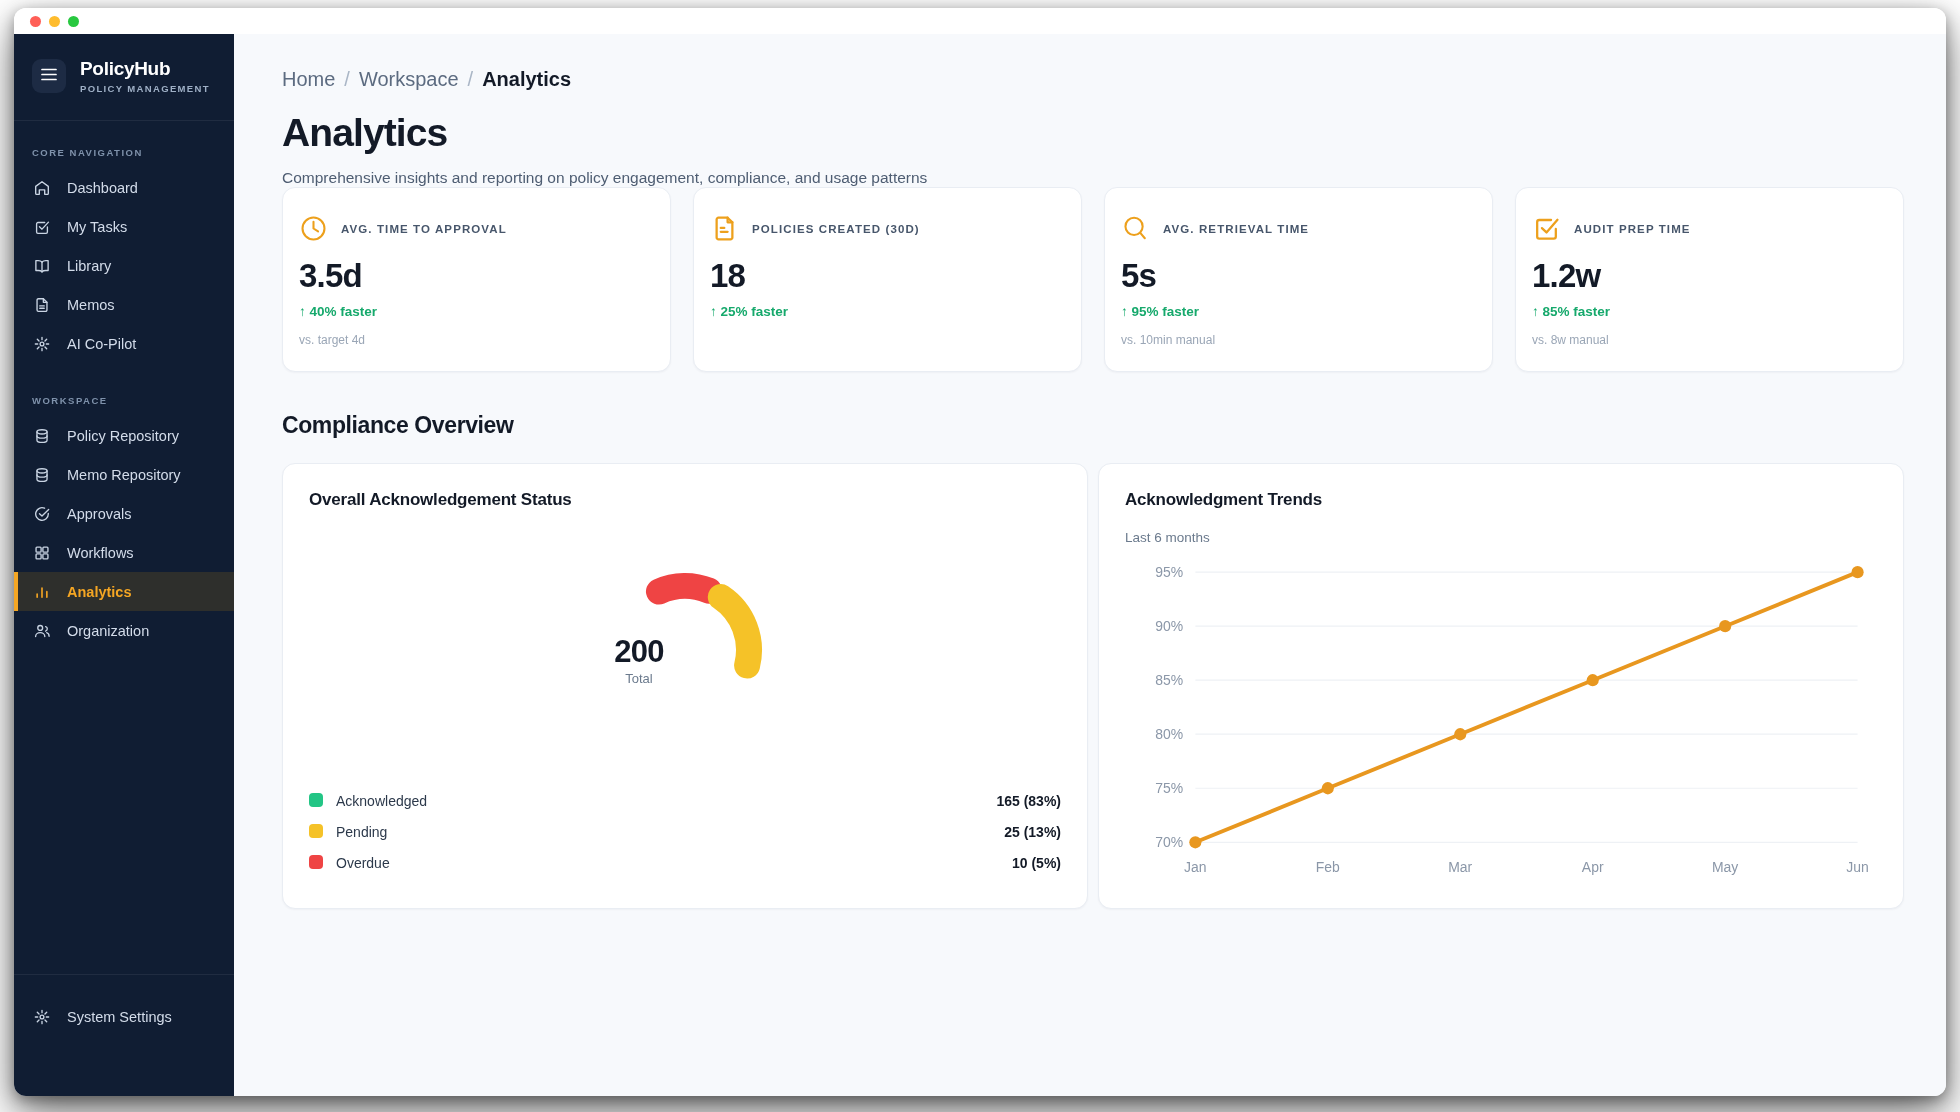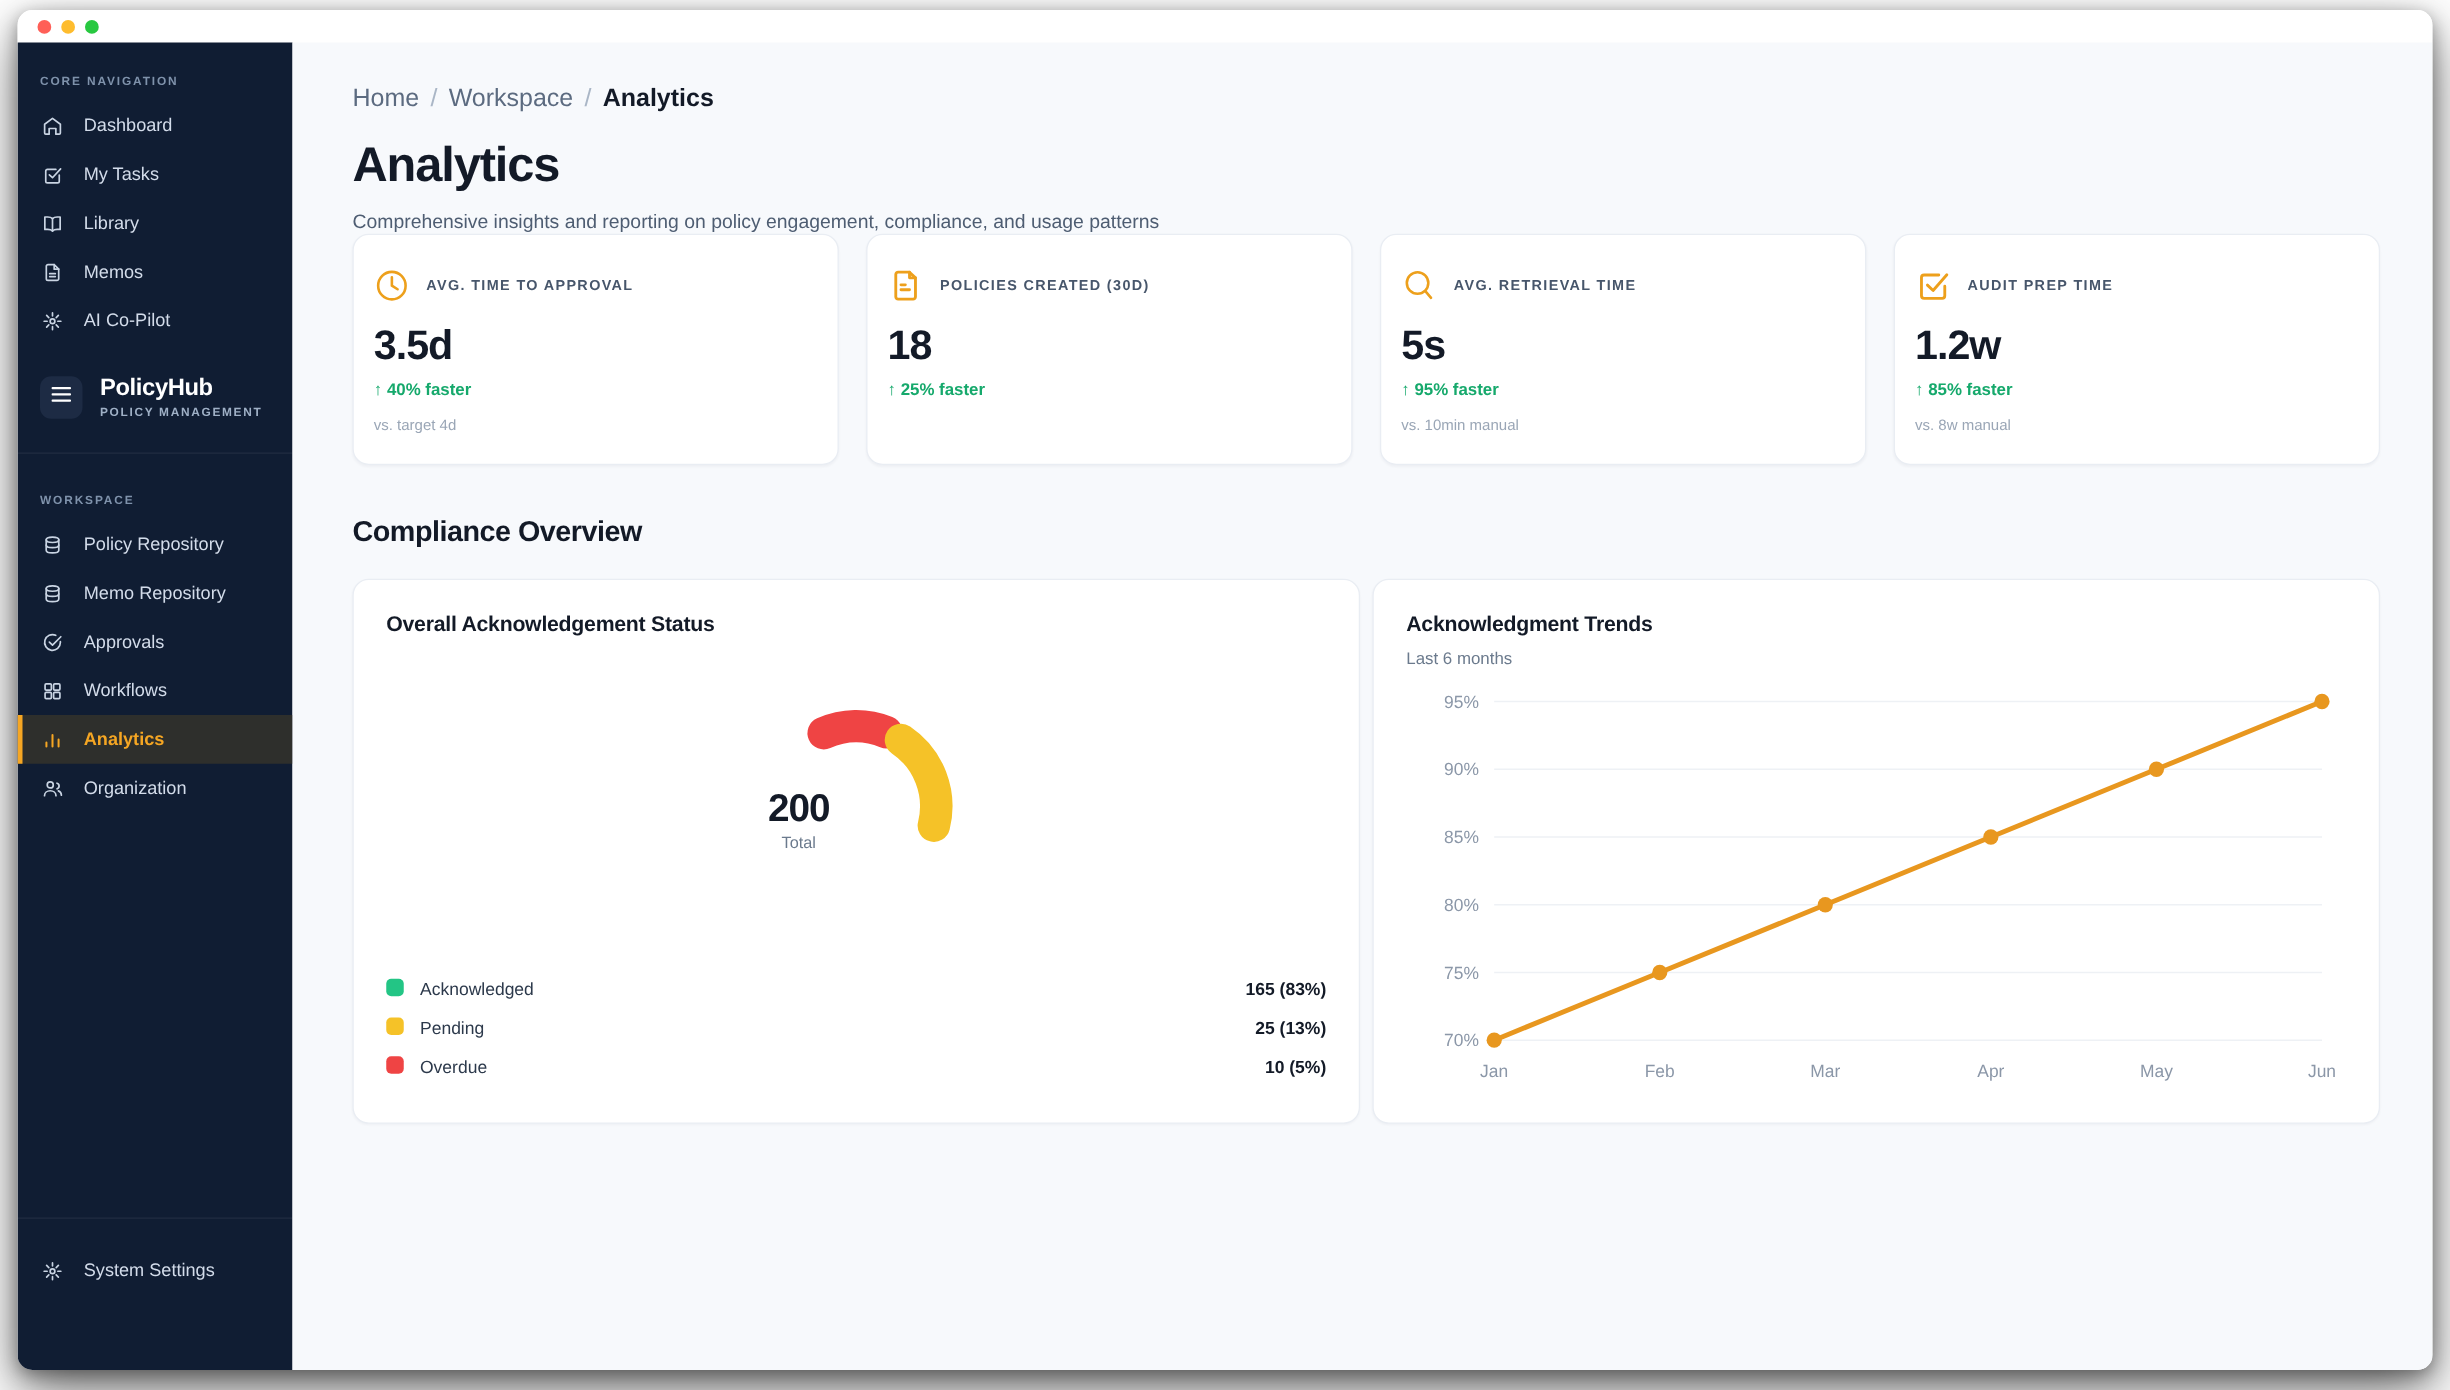--- a/index.html
+++ b/index.html
@@ -182,21 +182,21 @@
     flex: 1;
     background: #ffffff;
     border: 1px solid #e9edf3;
     border-radius: 13px;
     padding: 26px 26px 22px 26px;
     min-height: 368px;
     box-shadow: 0 1px 2px rgba(16,29,51,0.04);
     display: flex; flex-direction: column;
   }
   .chart-title { font-size: 17px; font-weight: bold; color: #131a27; letter-spacing: -0.2px; }
-  .chart-subtitle { font-size: 13.5px; color: #6b7a8d; margin-top: 9px; }
+  .chart-subtitle { font-size: 13.5px; color: #6b7a8d; margin-top: 20px; }
 
   
   #donut-wrap {
     flex: 1;
     position: relative;
     display: flex; align-items: center; justify-content: center;
     margin-top: 4px;
   }
   #donut-svg { display: block; }
   #donut-center {
@@ -234,88 +234,88 @@
   <div id="titlebar">
     <span class="dot red"></span>
     <span class="dot yellow"></span>
     <span class="dot green"></span>
   </div>
 
   <div id="window-body">
 
     <nav id="sidebar">
 
-      <div id="core-section">
-        <div class="nav-section-label">CORE NAVIGATION</div>
-
-        <div class="nav-item">
-          <span class="nav-ico">
-            <svg width="18" height="18" viewBox="0 0 20 20" fill="none" stroke="#c9d4e3" stroke-width="1.5" stroke-linecap="round" stroke-linejoin="round">
-              <path d="M3 8.2 10 3l7 5.2V16a1 1 0 0 1-1 1h-3v-5H7v5H4a1 1 0 0 1-1-1z"></path>
-            </svg>
-          </span>
-          <span>Dashboard</span>
-        </div>
-
-        <div class="nav-item">
-          <span class="nav-ico">
-            <svg width="18" height="18" viewBox="0 0 20 20" fill="none" stroke="#c9d4e3" stroke-width="1.5" stroke-linecap="round" stroke-linejoin="round">
-              <path d="M16 10v5.5a1.5 1.5 0 0 1-1.5 1.5h-9A1.5 1.5 0 0 1 4 15.5v-9A1.5 1.5 0 0 1 5.5 5H13"></path>
-              <path d="M7.2 9.8 10 12.4 17.2 4.6"></path>
-            </svg>
-          </span>
-          <span>My Tasks</span>
-        </div>
-
-        <div class="nav-item">
-          <span class="nav-ico">
-            <svg width="18" height="18" viewBox="0 0 20 20" fill="none" stroke="#c9d4e3" stroke-width="1.5" stroke-linecap="round" stroke-linejoin="round">
-              <path d="M10 5.5S8.6 4 5.8 4H3.2v11h2.6C8.6 15 10 16.4 10 16.4"></path>
-              <path d="M10 5.5S11.4 4 14.2 4h2.6v11h-2.6c-2.8 0-4.2 1.4-4.2 1.4"></path>
-              <path d="M10 5.5v10.9"></path>
-            </svg>
-          </span>
-          <span>Library</span>
-        </div>
-
-        <div class="nav-item">
-          <span class="nav-ico">
-            <svg width="18" height="18" viewBox="0 0 20 20" fill="none" stroke="#c9d4e3" stroke-width="1.5" stroke-linecap="round" stroke-linejoin="round">
-              <path d="M11.5 3H6a1.5 1.5 0 0 0-1.5 1.5v11A1.5 1.5 0 0 0 6 17h8a1.5 1.5 0 0 0 1.5-1.5V7z"></path>
-              <path d="M11.5 3v4h4"></path>
-              <path d="M7.5 11h5M7.5 13.6h5"></path>
-            </svg>
-          </span>
-          <span>Memos</span>
-        </div>
-
-        <div class="nav-item">
-          <span class="nav-ico">
-            <svg width="18" height="18" viewBox="0 0 20 20" fill="none" stroke="#c9d4e3" stroke-width="1.5" stroke-linecap="round">
-              <circle cx="10" cy="10" r="2.1"></circle>
-              <path d="M10 2.6v2.6M10 14.8v2.6M2.6 10h2.6M14.8 10h2.6M4.8 4.8l1.9 1.9M13.3 13.3l1.9 1.9M15.2 4.8l-1.9 1.9M6.7 13.3l-1.9 1.9"></path>
-            </svg>
-          </span>
-          <span>AI Co-Pilot</span>
-        </div>
-      </div>
-
       <div id="brand">
         <div id="brand-badge">
           <span>
             <svg width="16" height="13" viewBox="0 0 16 13" fill="none">
               <line x1="1" y1="1.5" x2="15" y2="1.5" stroke="#ffffff" stroke-width="1.7" stroke-linecap="round"></line>
               <line x1="1" y1="6.5" x2="15" y2="6.5" stroke="#ffffff" stroke-width="1.7" stroke-linecap="round"></line>
               <line x1="1" y1="11.5" x2="15" y2="11.5" stroke="#ffffff" stroke-width="1.7" stroke-linecap="round"></line>
             </svg>
           </span>
         </div>
         <div id="brand-text">
           <div id="brand-title">PolicyHub</div>
           <div id="brand-sub">POLICY MANAGEMENT</div>
+        </div>
+      </div>
+
+      <div id="core-section">
+        <div class="nav-section-label">CORE NAVIGATION</div>
+
+        <div class="nav-item">
+          <span class="nav-ico">
+            <svg width="18" height="18" viewBox="0 0 20 20" fill="none" stroke="#c9d4e3" stroke-width="1.5" stroke-linecap="round" stroke-linejoin="round">
+              <path d="M3 8.2 10 3l7 5.2V16a1 1 0 0 1-1 1h-3v-5H7v5H4a1 1 0 0 1-1-1z"></path>
+            </svg>
+          </span>
+          <span>Dashboard</span>
+        </div>
+
+        <div class="nav-item">
+          <span class="nav-ico">
+            <svg width="18" height="18" viewBox="0 0 20 20" fill="none" stroke="#c9d4e3" stroke-width="1.5" stroke-linecap="round" stroke-linejoin="round">
+              <path d="M16 10v5.5a1.5 1.5 0 0 1-1.5 1.5h-9A1.5 1.5 0 0 1 4 15.5v-9A1.5 1.5 0 0 1 5.5 5H13"></path>
+              <path d="M7.2 9.8 10 12.4 17.2 4.6"></path>
+            </svg>
+          </span>
+          <span>My Tasks</span>
+        </div>
+
+        <div class="nav-item">
+          <span class="nav-ico">
+            <svg width="18" height="18" viewBox="0 0 20 20" fill="none" stroke="#c9d4e3" stroke-width="1.5" stroke-linecap="round" stroke-linejoin="round">
+              <path d="M10 5.5S8.6 4 5.8 4H3.2v11h2.6C8.6 15 10 16.4 10 16.4"></path>
+              <path d="M10 5.5S11.4 4 14.2 4h2.6v11h-2.6c-2.8 0-4.2 1.4-4.2 1.4"></path>
+              <path d="M10 5.5v10.9"></path>
+            </svg>
+          </span>
+          <span>Library</span>
+        </div>
+
+        <div class="nav-item">
+          <span class="nav-ico">
+            <svg width="18" height="18" viewBox="0 0 20 20" fill="none" stroke="#c9d4e3" stroke-width="1.5" stroke-linecap="round" stroke-linejoin="round">
+              <path d="M11.5 3H6a1.5 1.5 0 0 0-1.5 1.5v11A1.5 1.5 0 0 0 6 17h8a1.5 1.5 0 0 0 1.5-1.5V7z"></path>
+              <path d="M11.5 3v4h4"></path>
+              <path d="M7.5 11h5M7.5 13.6h5"></path>
+            </svg>
+          </span>
+          <span>Memos</span>
+        </div>
+
+        <div class="nav-item">
+          <span class="nav-ico">
+            <svg width="18" height="18" viewBox="0 0 20 20" fill="none" stroke="#c9d4e3" stroke-width="1.5" stroke-linecap="round">
+              <circle cx="10" cy="10" r="2.1"></circle>
+              <path d="M10 2.6v2.6M10 14.8v2.6M2.6 10h2.6M14.8 10h2.6M4.8 4.8l1.9 1.9M13.3 13.3l1.9 1.9M15.2 4.8l-1.9 1.9M6.7 13.3l-1.9 1.9"></path>
+            </svg>
+          </span>
+          <span>AI Co-Pilot</span>
         </div>
       </div>
 
       <div id="workspace-section">
         <div class="nav-section-label">WORKSPACE</div>
 
         <div class="nav-item">
           <span class="nav-ico">
             <svg width="18" height="18" viewBox="0 0 20 20" fill="none" stroke="#c9d4e3" stroke-width="1.5" stroke-linecap="round" stroke-linejoin="round">
               <ellipse cx="10" cy="5.4" rx="5.6" ry="2.4"></ellipse>

